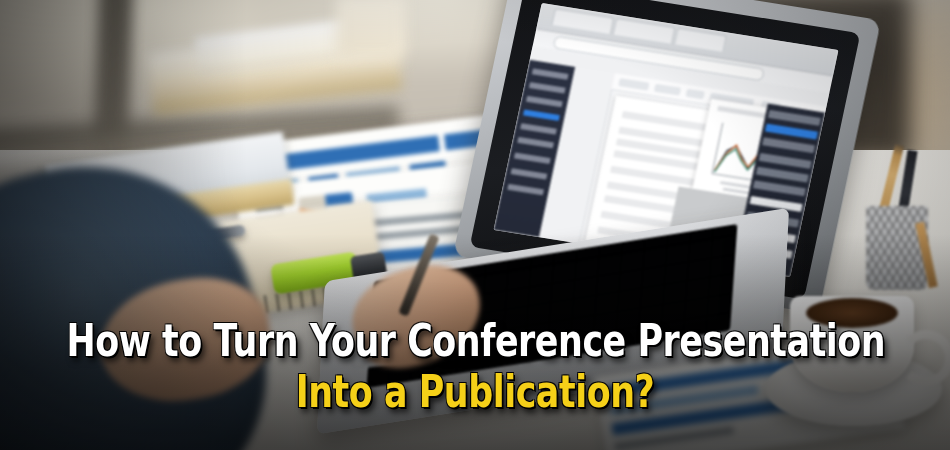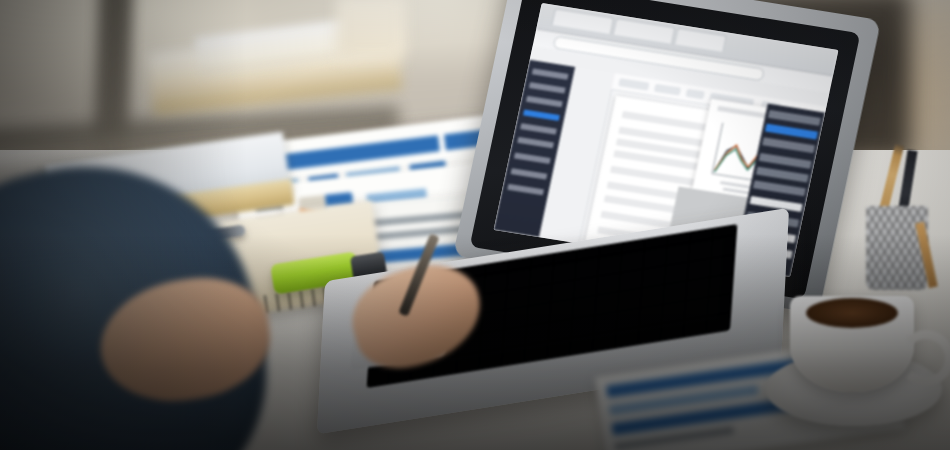--- a/index.html
+++ b/index.html
@@ -651,14 +651,18 @@
     <div class="pencil-c"></div>
 
     <div class="saucer"></div>
     <div class="cup"></div>
     <div class="coffee"></div>
     <div class="cup-handle"></div>
 
     <div class="vignette"></div>
   </div>
 
+  <div class="headline">
+    <span class="headline-line l1">How to Turn Your Conference Presentation</span>
+    <span class="headline-line l2">Into a Publication?</span>
+  </div>
 
 </div>
 
 </body></html>

